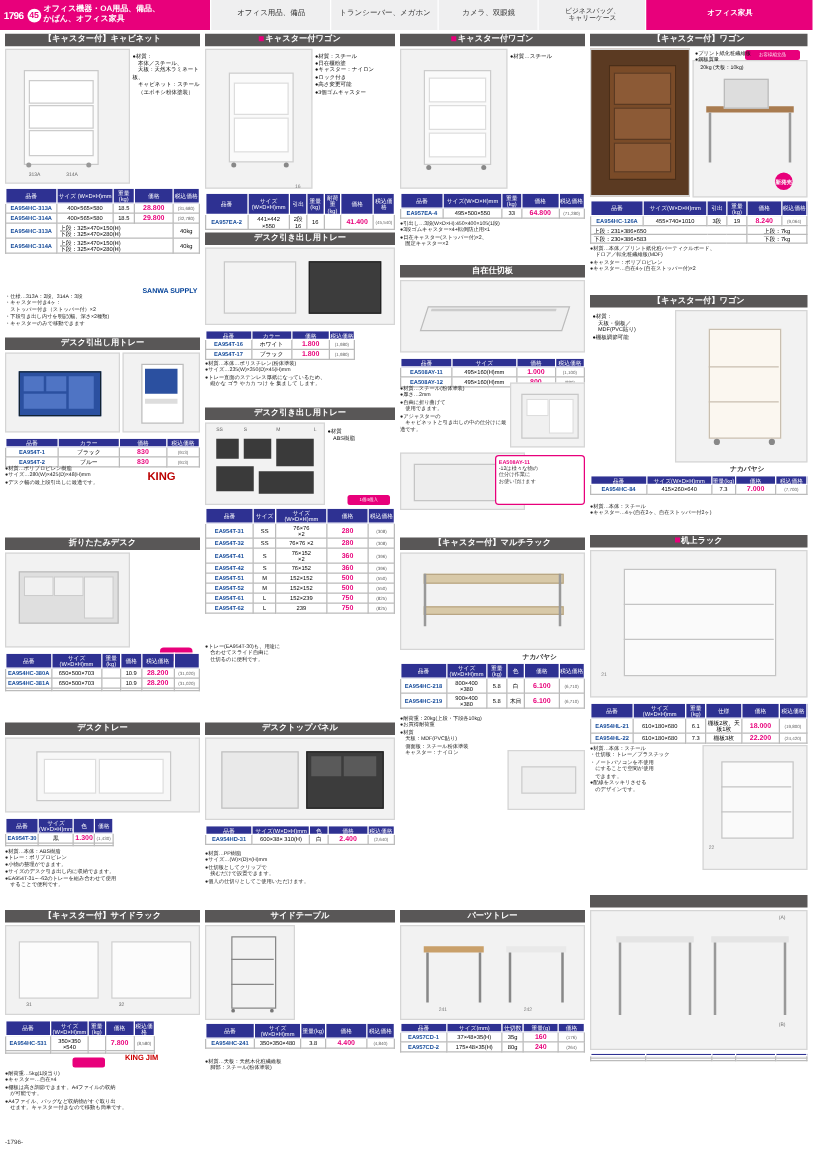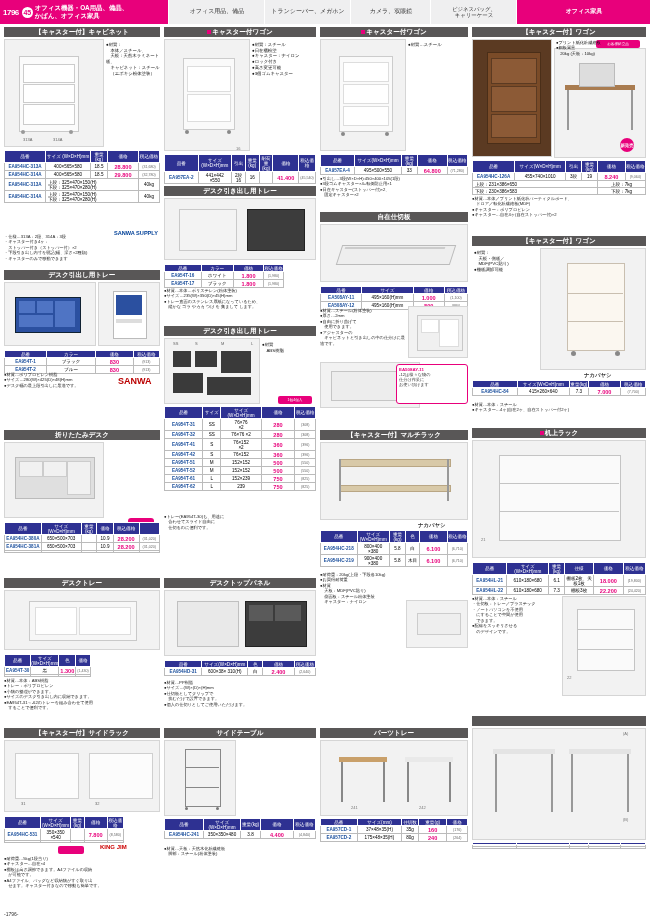--- a/index.html
+++ b/index.html
@@ -152,21 +152,21 @@
         <td>ブルー</td>
         <td class="price">830</td>
         <td class="tax">(913)</td>
       </tr>
     </tbody>
       </table>
   </div>
   <div class="note" style="position:absolute;left:4px;top:372px;width:112px;white-space:pre-line;">●材質…ポリプロピレン樹脂
 ●サイズ…280(W)×425(D)×48(H)mm
 ●デスク幅の最上段引出しに最適です。</div>
-  <div style="position:absolute;left:118px;top:376px;font-size:9px;font-weight:bold;color:#b00;">SANWA</div>
+  <div style="position:absolute;left:118px;top:376px;font-size:9px;font-weight:bold;color:#b00;">KING</div>
 
   <div class="sec" style="left:4px;top:430px;width:156px;">
     <div class="secttl">折りたたみデスク</div>
   </div>
   <div class="spec" style="position:absolute;left:106px;top:444px;width:52px;white-space:pre-line;"></div>
   <div style="position:absolute;left:106px;top:436px;font-size:4.6px;color:#333;"></div>
   <div class="photo" style="position:absolute;left:4px;top:442px;width:100px;height:76px;">
     <div style="position:absolute;left:10px;top:14px;width:78px;height:40px;background:#dfdfdf;border:0.5px solid #bbb;"></div>
     <div style="position:absolute;left:14px;top:18px;width:22px;height:14px;background:#f1f1f1;border:0.4px solid #ccc;"></div>
     <div style="position:absolute;left:38px;top:18px;width:22px;height:14px;background:#f1f1f1;border:0.4px solid #ccc;"></div>

